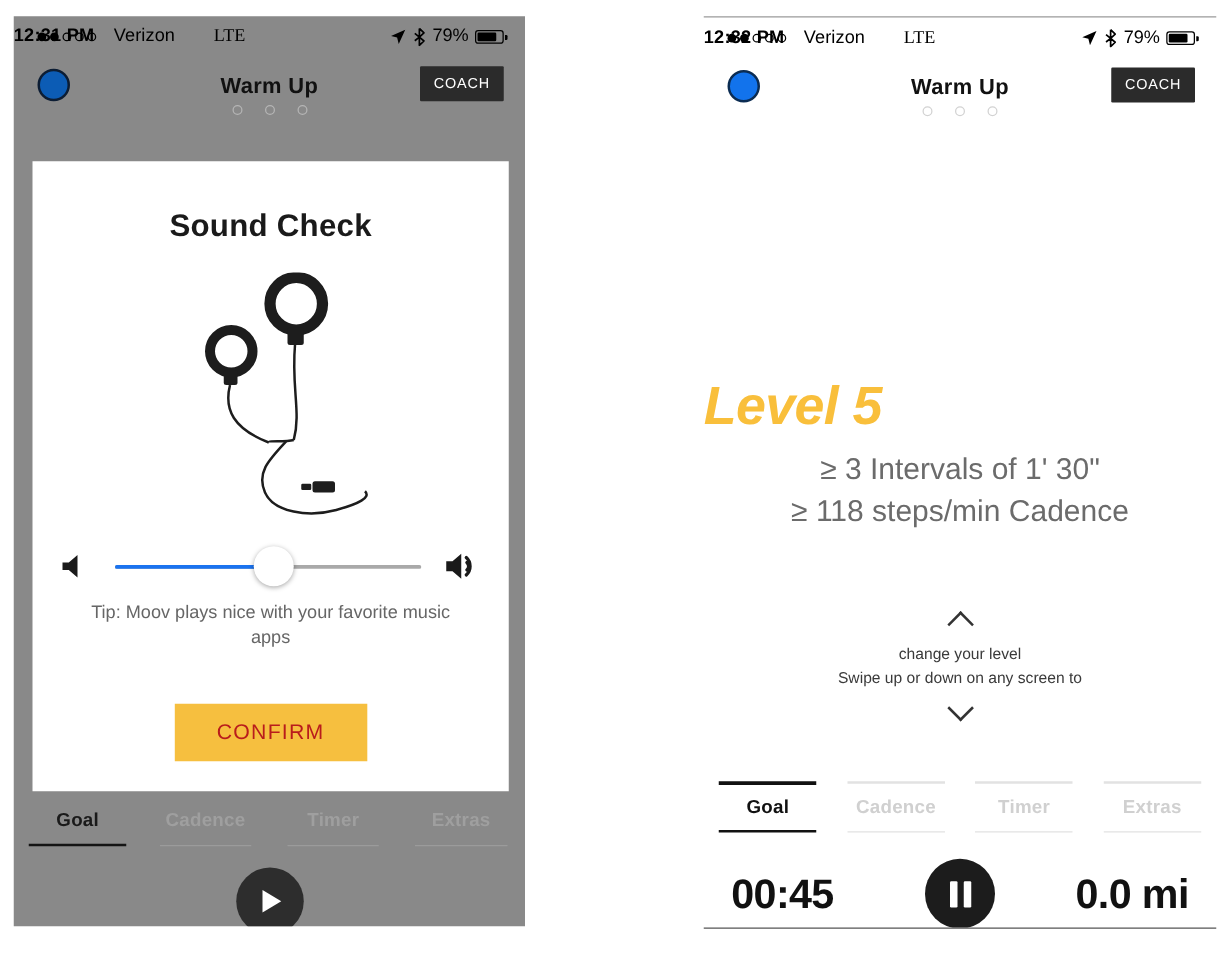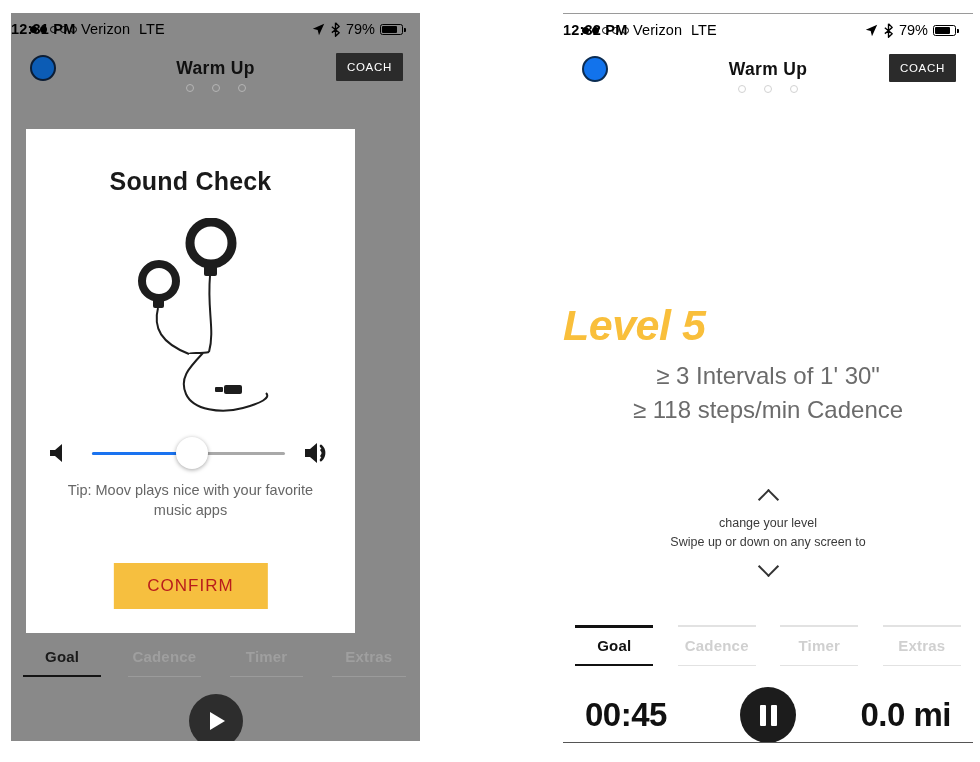--- a/index.html
+++ b/index.html
@@ -26,27 +26,27 @@
   }
   #phone-left .screen-inner,
   #phone-right .screen-inner{position:relative;width:100%;height:100%;}
 
   
   .statusbar{
     position:absolute;left:0;top:0;width:100%;height:32px;
     display:flex;align-items:center;
     font-size:15px;
   }
-  .sb-left{position:absolute;left:19px;display:flex;align-items:center;gap:4px;}
+  .sb-left{position:absolute;left:19px;display:flex;align-items:center;gap:14px;}
   .sb-dots{display:flex;align-items:center;gap:3px;}
   .sb-dot{width:7px;height:7px;border-radius:50%;box-sizing:border-box;}
   .sb-dot.on{background:#000;}
   .sb-dot.off{border:1.2px solid #000;background:transparent;}
   .sb-carrier{font-size:14.5px;letter-spacing:.1px;}
-  .sb-net{font-size:14.5px;margin-left:5px;}
+  .sb-net{font-size:14.5px;margin-left:17px;font-family:Liberation Serif, serif;}
   .sb-time{
     position:absolute;left:0;width:100%;text-align:left;
     font-size:14.5px;font-weight:bold;letter-spacing:.2px;
   }
   .sb-right{position:absolute;right:17px;display:flex;align-items:center;gap:5px;}
   .sb-pct{font-size:14.5px;}
   .batt{
     width:23px;height:11px;border:1.3px solid #000;border-radius:2.5px;
     position:relative;box-sizing:border-box;padding:1px;
   }
@@ -119,21 +119,21 @@
   }
   .play-tri{
     width:0;height:0;margin-left:4px;
     border-left:15px solid #fff;
     border-top:9.5px solid transparent;
     border-bottom:9.5px solid transparent;
   }
 
   
   .modal{
-    position:absolute;left:15px;top:116px;width:329px;height:504px;
+    position:absolute;left:15px;top:116px;width:381px;height:504px;
     background:#fff;
   }
   .modal-title{
     text-align:center;margin-top:38px;
     font-size:25px;font-weight:bold;color:#1a1a1a;letter-spacing:.2px;
   }
   .earbuds{margin:22px auto 0;display:block;}
   .slider-row{
     position:absolute;left:0;top:310px;width:100%;
     display:flex;align-items:center;padding:0 22px;box-sizing:border-box;

